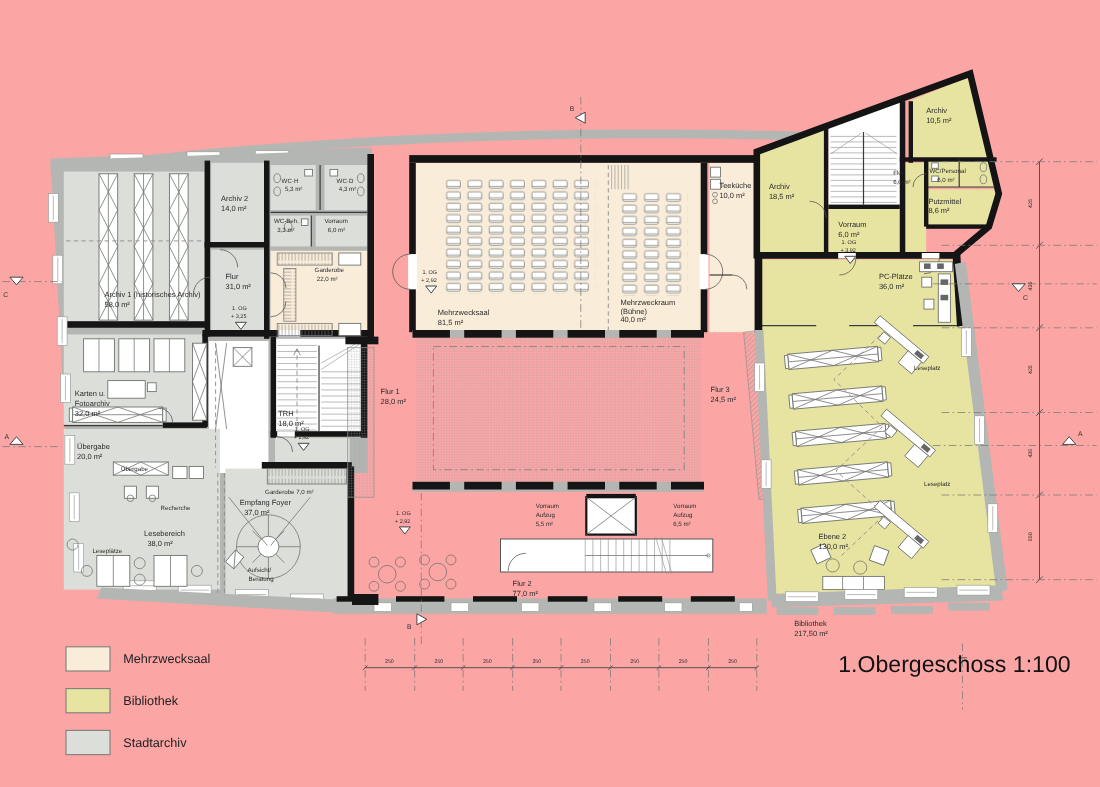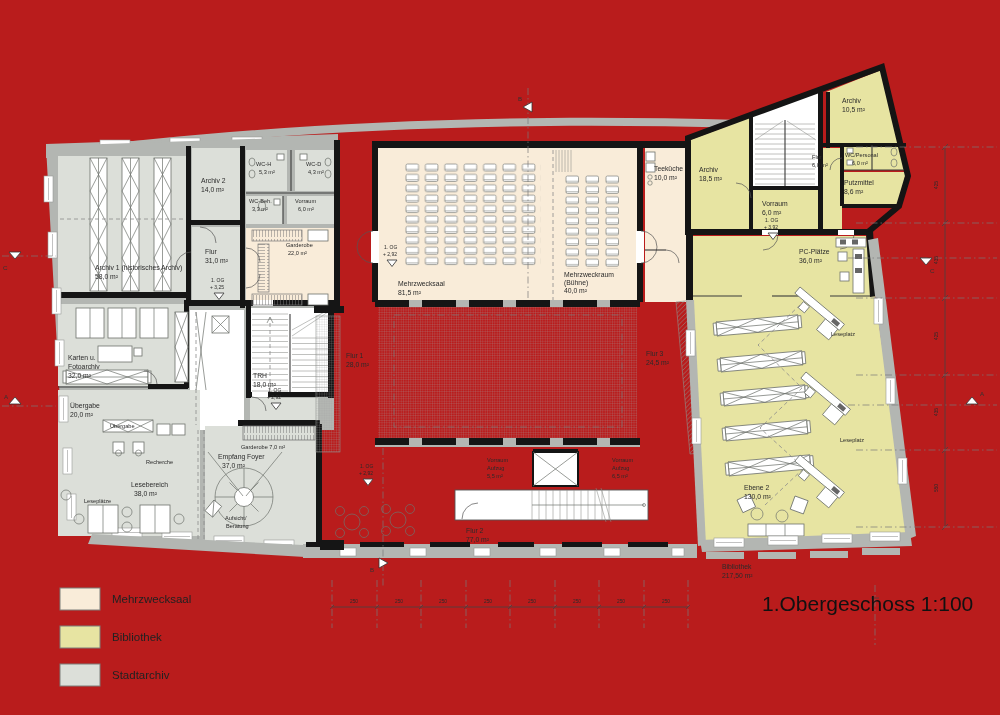--- a/index.html
+++ b/index.html
@@ -1,16 +1,16 @@
 <!DOCTYPE html>
 <html><head>
 <meta charset="utf-8">
 <style>
   html,body{margin:0;padding:0;background:#fff}
-  .stage{position:relative;width:1000px;height:715px;background:#b91c1c;overflow:hidden;
+  .stage{position:relative;width:1000px;height:715px;background:#fca5a5;overflow:hidden;
          font-family:"Liberation Sans",sans-serif}
   svg{display:block}
   svg text{fill:#2b2b2b;font-family:"Liberation Sans",sans-serif}
   .rl{font-size:6.8px}
   .sm{font-size:5.6px}
   .xs{font-size:5px}
   .dim{font-size:4.8px;fill:#444}
   .sec{font-size:6.2px;fill:#333}
   .ttl{font-size:21px;fill:#111}
   .leg{font-size:11.5px;fill:#222}

